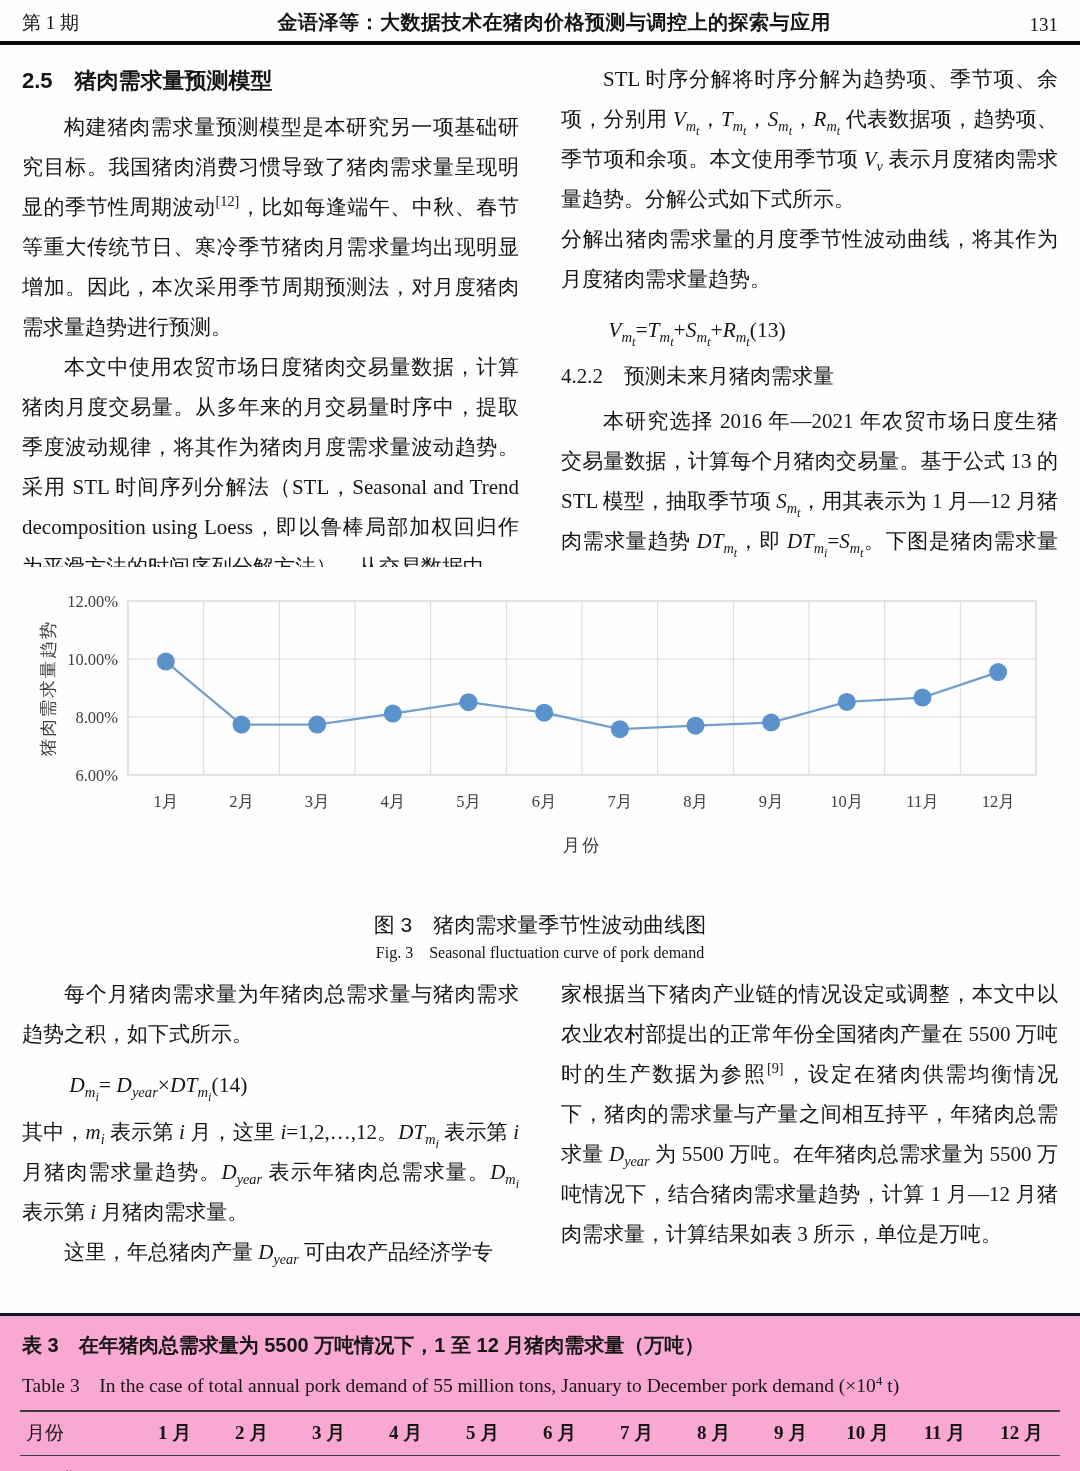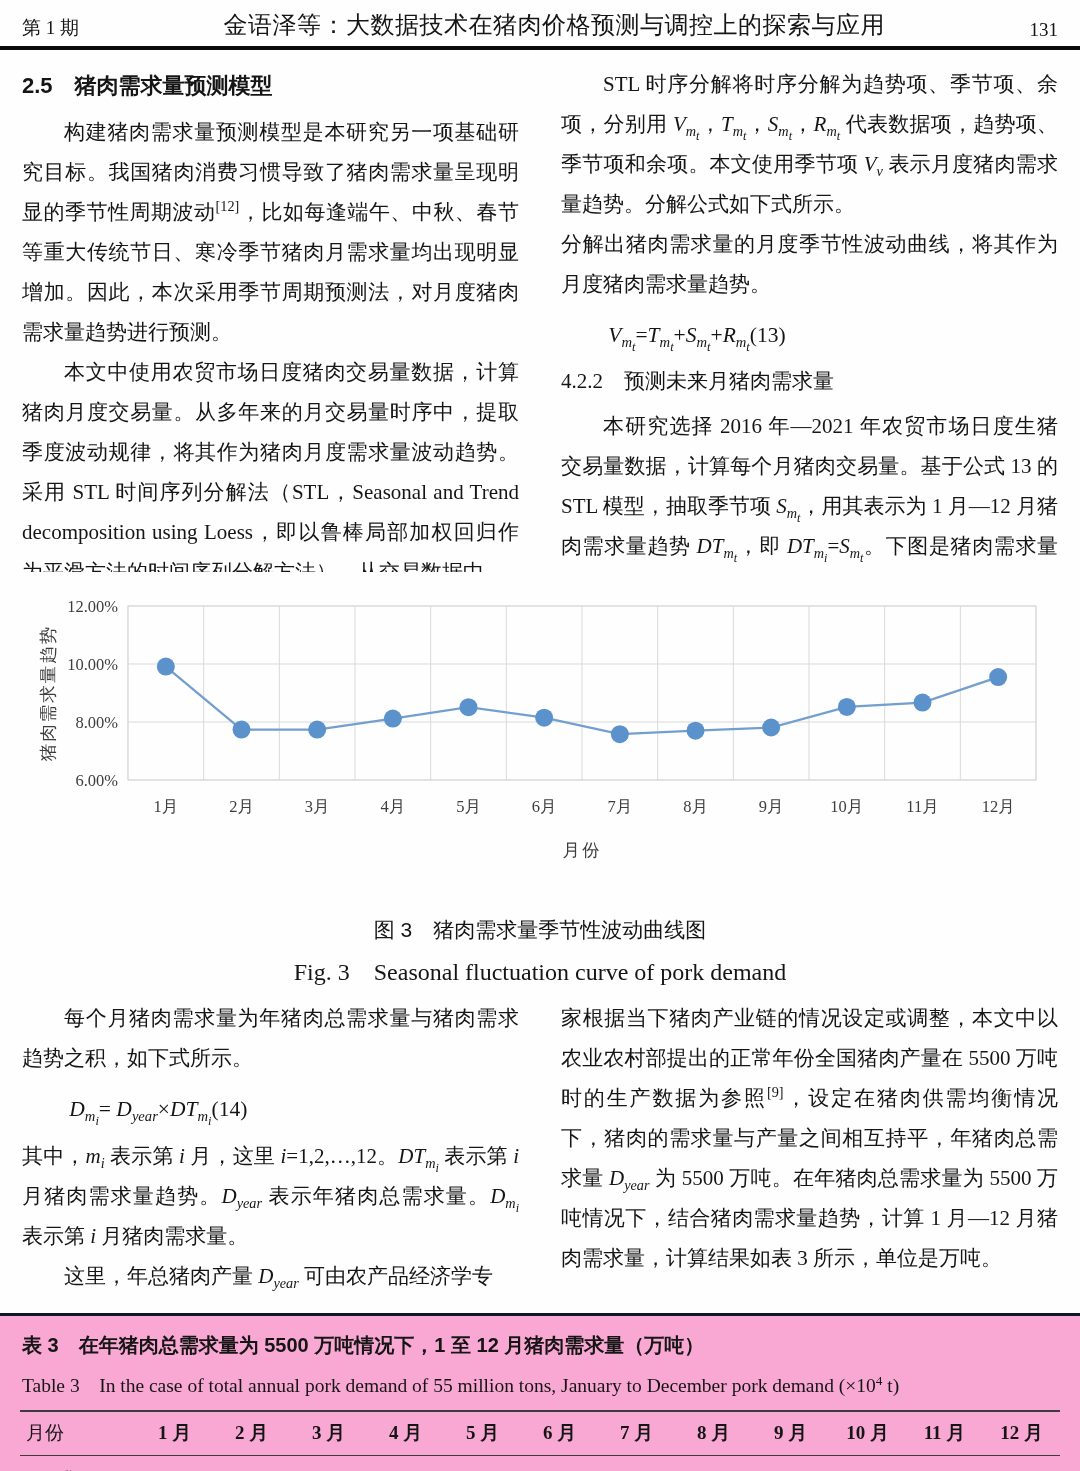--- a/index.html
+++ b/index.html
@@ -8,21 +8,21 @@
     font-family:"Liberation Serif","DejaVu Serif",serif; color:#151515;
     position:relative; overflow:hidden;
   }
   
   .pg-header {
     display:flex; justify-content:space-between; align-items:flex-end;
     padding:9px 22px 5px 22px; border-bottom:4px solid #0a0a0a; font-size:19px;text-align:right;
   }
   .pg-header .jtitle {
     font-family:"Liberation Sans","DejaVu Sans",sans-serif;
-    font-weight:400; font-size:24px; letter-spacing:.5px;
+    font-weight:700; font-size:20px; letter-spacing:.5px;
   }
   
   .cols { display:flex; gap:42px; padding:14px 22px 0 22px; }
   .cols.first { height:508px; overflow:hidden; }
   .cols.second { height:308px; overflow:hidden; padding-top:10px; }
   .col { flex:1; min-width:0; font-size:21px; line-height:40px; text-align:justify; }
   .col p { margin:0; text-indent:2em; }
   h2.sec {
     font-family:"Liberation Sans","DejaVu Sans",sans-serif;
     font-weight:700; font-size:22px; margin:4px 0 8px 0; line-height:36px;
@@ -35,21 +35,21 @@
     display:flex; align-items:center;
     padding:16px 6px 12px 2.2em; font-size:21.5px; line-height:30px;
   }
   .formula .f-num { font-style:normal; }
   
   .fig-wrap { padding:18px 28px 0 28px; }
   .fig-cap-zh {
     text-align:center; font-family:"Liberation Sans","DejaVu Sans",sans-serif;
     font-weight:400; font-size:21px; margin-top:40px;
   }
-  .fig-cap-en { text-align:center; font-size:24px; margin-top:12px; }
+  .fig-cap-en { text-align:center; font-size:16px; margin-top:4px; }
   
   .table-block {
     position:absolute; left:0; right:0; bottom:0; top:1313px;
     background:#f9a8d4; border-top:3px solid #0f172a;
     padding:10px 20px 0 20px;
   }
   .t-cap-zh {
     font-family:"Liberation Sans","DejaVu Sans",sans-serif;
     font-weight:700; font-size:20px; margin:6px 0 9px 2px;
   }

